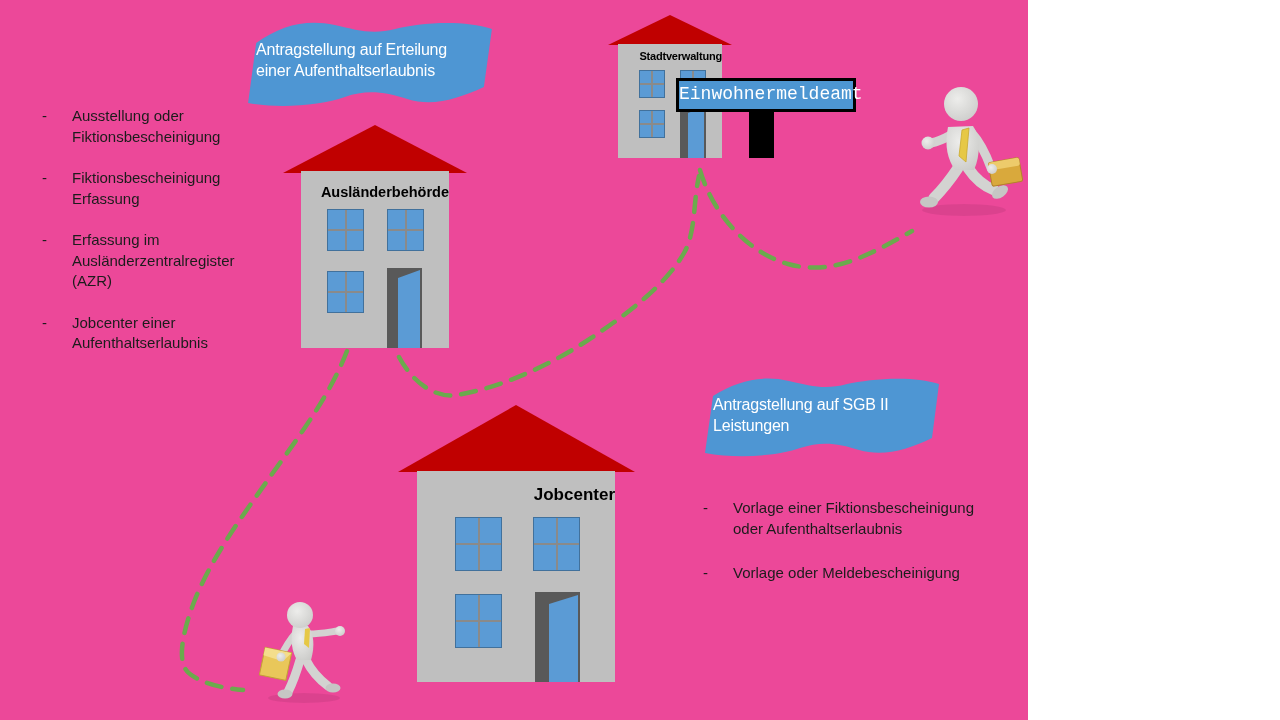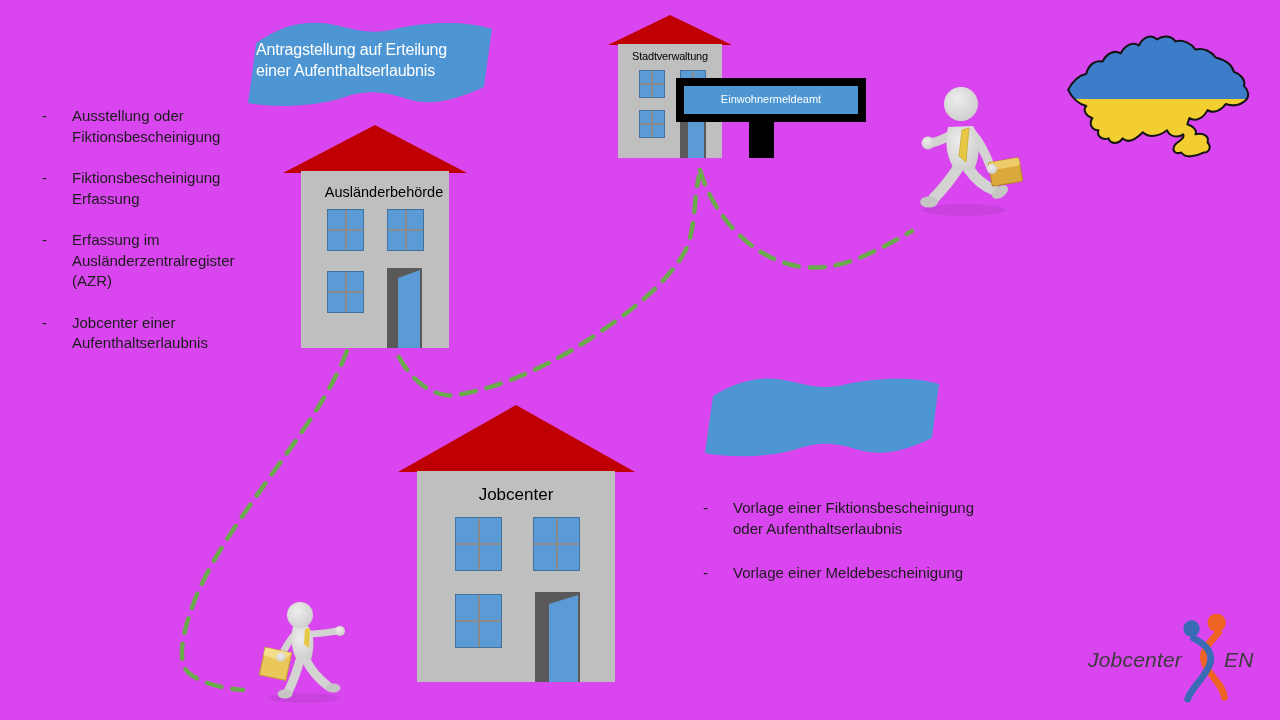--- a/index.html
+++ b/index.html
@@ -1,34 +1,34 @@
 <!DOCTYPE html>
 <html><head>
 <meta charset="utf-8">
 <style>
   html,body{margin:0;padding:0;background:#fff;}
-  .stage{position:relative;width:1280px;height:720px;background:#d946ef;overflow:hidden;
+  .stage{position:relative;width:1028px;height:720px;background:#ec4899;overflow:hidden;
          font-family:"Liberation Sans",sans-serif;color:#1f1f1f;}
   .abs{position:absolute;}
   .multiline{white-space:pre-line;}
 
   
   .banner{position:absolute;z-index:4;}
   .banner svg{position:absolute;left:0;top:0;width:100%;height:100%;}
   .banner .btxt{position:absolute;left:20px;top:26px;color:#fff;font-size:16px;
                 line-height:21px;letter-spacing:-0.2px;}
   .banner1{left:236px;top:13px;width:264px;height:104px;}
   .banner2{left:693px;top:370px;width:254px;height:95px;}
   .banner2 .btxt{top:24px;}
 
   
   .building{position:absolute;z-index:3;}
   .roof{position:absolute;left:0;top:0;width:100%;}
   .bbody{position:absolute;background:#BFBFBF;}
-  .blabel{position:absolute;left:0;right:0;text-align:center;font-weight:normal;color:#000;}
+  .blabel{position:absolute;left:0;right:0;text-align:right;font-weight:bold;color:#000;}
   .window{position:absolute;border:1px solid #41719C;
     background:
       linear-gradient(#8a8a8a,#8a8a8a) center/100% 2px no-repeat,
       linear-gradient(#8a8a8a,#8a8a8a) center/2px 100% no-repeat,
       #5B9BD5;}
   .door{position:absolute;}
 
   .b-auslb{left:283px;top:125px;width:184px;height:225px;}
   .b-auslb .roof{height:48px;}
   .b-auslb .bbody{left:18px;top:46px;width:148px;height:177px;}
@@ -38,22 +38,22 @@
   .b-stadt .roof{height:30px;}
   .b-stadt .bbody{left:10px;top:29px;width:104px;height:114px;}
   .b-stadt .blabel{top:6px;font-size:11px;letter-spacing:-0.2px;}
 
   .b-jobc{left:398px;top:405px;width:237px;height:279px;}
   .b-jobc .roof{height:67px;}
   .b-jobc .bbody{left:19px;top:66px;width:198px;height:211px;}
   .b-jobc .blabel{top:14px;font-size:17px;}
 
   
-  .sign{left:676px;top:78px;width:174px;height:28px;background:#4D96D2;border:8px solid #000000;
-        z-index:5;color:#fff;font-size:11px;text-align:center;line-height:27px;}
+  .sign{left:676px;top:78px;width:174px;height:28px;background:#4D96D2;border:3px solid #000000;
+        z-index:5;color:#fff;font-size:18px;text-align:center;line-height:27px;font-family:Liberation Mono, monospace;}
   .signpost{left:749px;top:108px;width:25px;height:50px;background:#000;z-index:4;}
 
   
   .blist{position:absolute;z-index:4;font-size:15px;line-height:20.5px;color:#1c1c1c;}
   .blist .li{display:flex;margin-bottom:21px;}
   .blist .dash{width:30px;flex:none;}
   .list-permit{left:42px;top:106px;width:240px;}
   .list-sgb2{left:703px;top:498px;width:330px;}
   .list-sgb2 .li{margin-bottom:24px;}
 
@@ -85,20 +85,22 @@
       <path d="M 20,30 C 45,12 70,6 98,12 C 120,17 135,22 158,16 C 180,10 225,6 254,16 L 246,74 C 220,86 195,94 170,86 C 148,79 130,76 108,84 C 85,92 45,96 12,90 Z" fill="#4E96D3"></path>
     </svg>
     <div class="btxt multiline">Antragstellung auf Erteilung
 einer Aufenthaltserlaubnis</div>
   </div>
 
   <div class="banner banner2">
     <svg viewBox="0 0 254 95" preserveAspectRatio="none">
       <path d="M 20,26 C 45,10 70,5 96,11 C 118,16 132,20 154,14 C 176,9 220,5 246,14 L 239,68 C 214,80 190,87 166,80 C 145,73 128,71 107,78 C 85,86 44,89 12,83 Z" fill="#4E96D3"></path>
     </svg>
+    <div class="btxt multiline">Antragstellung auf SGB II
+Leistungen</div>
   </div>
 
   <div class="blist list-permit">
     <div class="li">
       <span class="dash">-</span>
       <span class="multiline">Ausstellung oder
 Fiktionsbescheinigung</span>
     </div>
     <div class="li">
       <span class="dash">-</span>
@@ -119,21 +121,21 @@
   </div>
 
   <div class="blist list-sgb2">
     <div class="li">
       <span class="dash">-</span>
       <span class="multiline">Vorlage einer Fiktionsbescheinigung
 oder Aufenthaltserlaubnis</span>
     </div>
     <div class="li">
       <span class="dash">-</span>
-      <span class="multiline">Vorlage einer Meldebescheinigung</span>
+      <span class="multiline">Vorlage oder Meldebescheinigung</span>
     </div>
   </div>
 
   <div class="building b-auslb">
     <svg class="roof" viewBox="0 0 184 48" preserveAspectRatio="none">
       <polygon points="92,0 184,48 0,48" fill="#C00000"></polygon>
     </svg>
     <div class="bbody">
       <div class="blabel">Ausländerbehörde</div>
       <div class="window" style="left:26px;top:38px;width:35px;height:40px;"></div>

